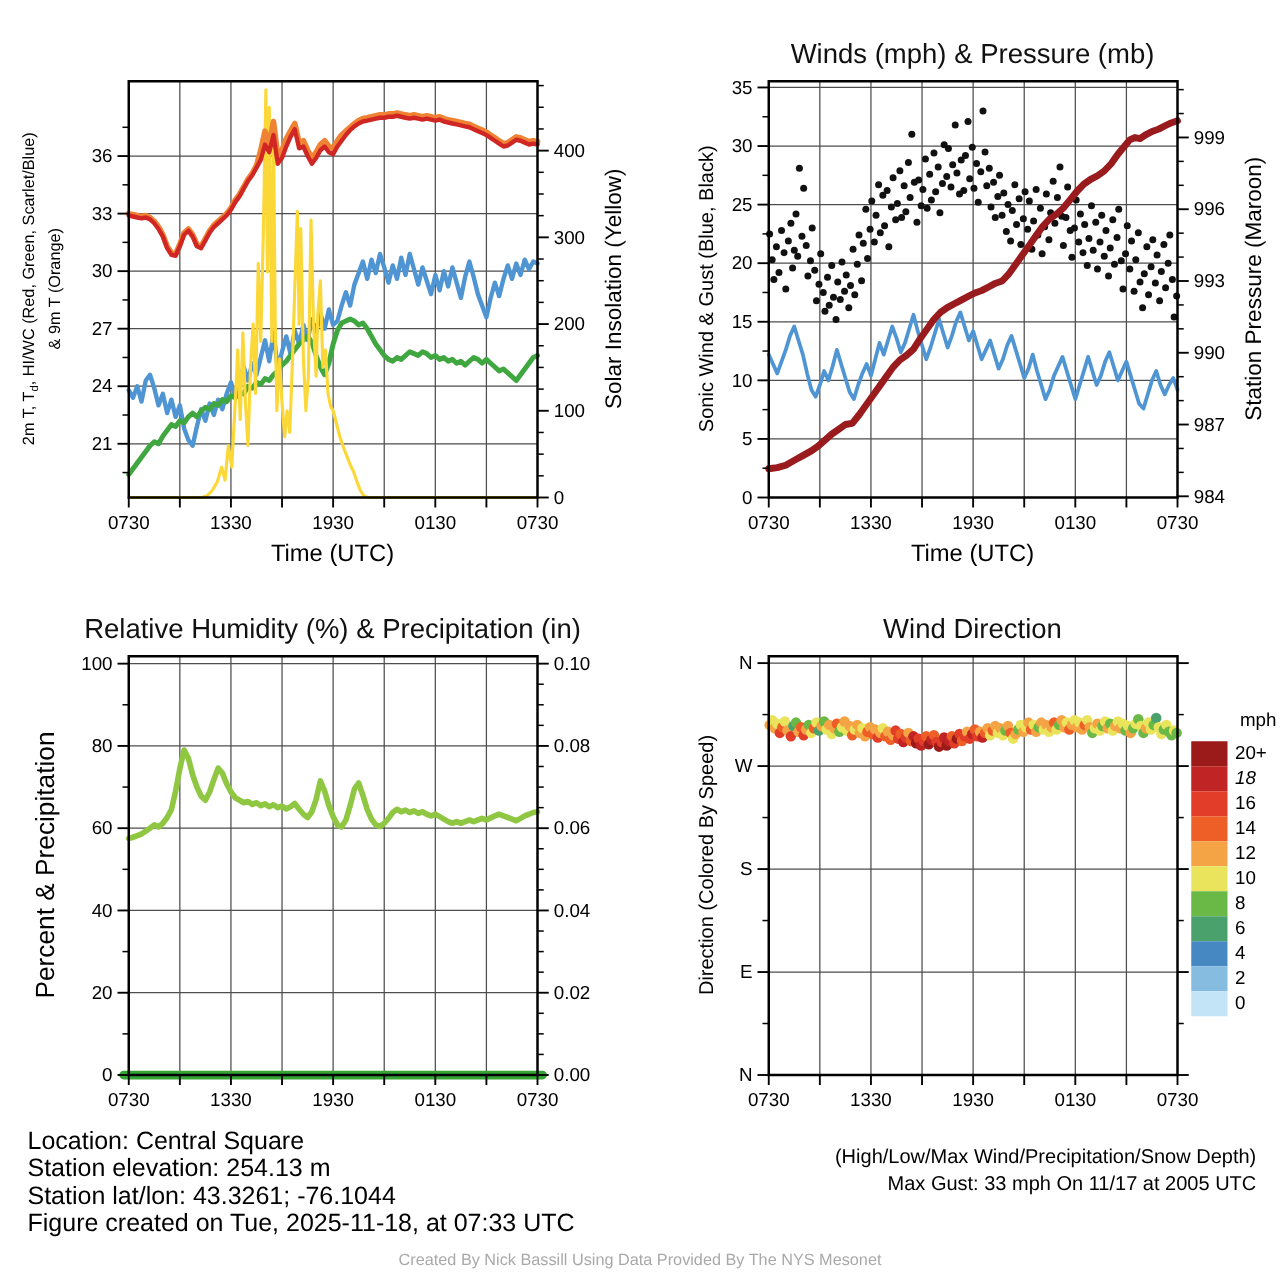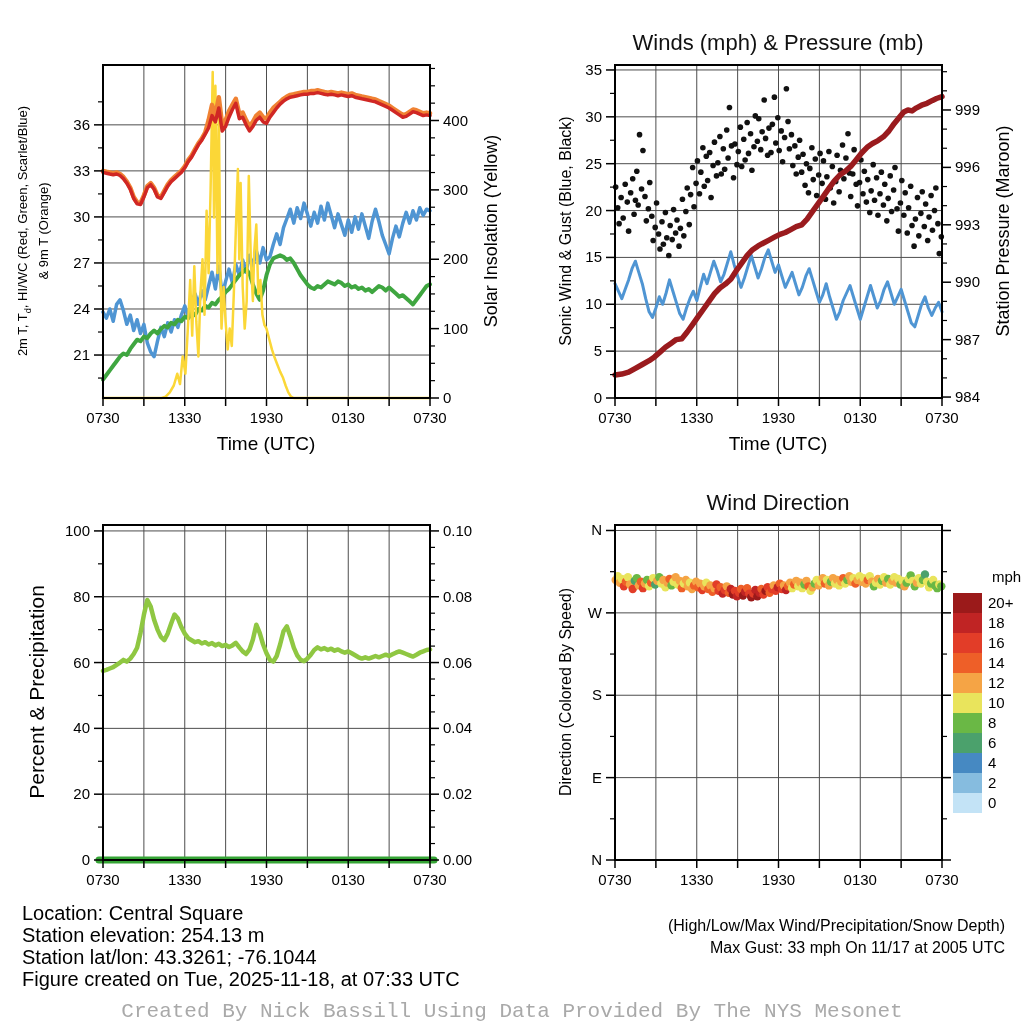--- a/index.html
+++ b/index.html
@@ -18,21 +18,21 @@
   .yl-c2,.yl-c4{font-size:16px;}
   .yl-c3{font-size:21px;}
   .cbar{position:absolute;}
   .cbar-title{position:absolute;font-size:15px;}
   .cbar-seg{position:absolute;width:29px;height:20px;}
   .cbar-label{position:absolute;width:36px;height:20px;line-height:20px;font-size:15px;text-align:left;}
   .foot-left{position:absolute;left:22px;top:902px;font-size:20px;line-height:22px;}
   .foot-right{position:absolute;right:19px;top:915px;font-size:16px;line-height:22px;text-align:right;}
   .extremes-values{font-weight:bold;}
   .credit{position:absolute;left:0;top:1000px;width:1024px;text-align:center;
-          font-size:21px;color:#a9a9a9;font-family:Liberation Mono, monospace;}
+          font-size:13px;color:#a9a9a9;}
 </style>
 </head>
 <body>
 
 <div class="page">
 
   <svg class="chart" viewBox="0 0 1024 1024">
       <line x1="143.875" y1="65" x2="143.875" y2="398" stroke="#4d4d4d" stroke-width="1"></line>
       <line x1="184.75" y1="65" x2="184.75" y2="398" stroke="#4d4d4d" stroke-width="1"></line>
       <line x1="225.625" y1="65" x2="225.625" y2="398" stroke="#4d4d4d" stroke-width="1"></line>
@@ -664,41 +664,42 @@
       <line x1="942" y1="818.811475409836" x2="947" y2="818.811475409836" stroke="#000" stroke-width="1.2"></line>
       <line x1="610" y1="736.4344262295082" x2="615" y2="736.4344262295082" stroke="#000" stroke-width="1.2"></line>
       <line x1="942" y1="736.4344262295082" x2="947" y2="736.4344262295082" stroke="#000" stroke-width="1.2"></line>
       <line x1="610" y1="654.0573770491803" x2="615" y2="654.0573770491803" stroke="#000" stroke-width="1.2"></line>
       <line x1="942" y1="654.0573770491803" x2="947" y2="654.0573770491803" stroke="#000" stroke-width="1.2"></line>
       <line x1="610" y1="571.6803278688525" x2="615" y2="571.6803278688525" stroke="#000" stroke-width="1.2"></line>
       <line x1="942" y1="571.6803278688525" x2="947" y2="571.6803278688525" stroke="#000" stroke-width="1.2"></line>
     </svg>
 
   <div class="chart-title" style="left:778px;top:30px;">Winds (mph) &amp; Pressure (mb)</div>
+  <div class="chart-title" style="left:266px;top:490px;">Relative Humidity (%) &amp; Precipitation (in)</div>
   <div class="chart-title" style="left:778px;top:490px;">Wind Direction</div>
 
   <div class="ylabel yl-c1" style="left:33px;top:231px;">
     <div><span>2m T, T</span><sub>d</sub><span>, HI/WC (Red, Green, Scarlet/Blue)</span></div>
     <div>&amp; 9m T (Orange)</div>
   </div>
   <div class="ylabel yl-c1r" style="left:491px;top:231px;">Solar Insolation (Yellow)</div>
   <div class="ylabel yl-c2" style="left:566px;top:231px;">Sonic Wind &amp; Gust (Blue, Black)</div>
   <div class="ylabel yl-c2r" style="left:1003px;top:231px;">Station Pressure (Maroon)</div>
   <div class="ylabel yl-c3" style="left:37px;top:692px;">Percent &amp; Precipitation</div>
   <div class="ylabel yl-c4" style="left:566px;top:692px;">Direction (Colored By Speed)</div>
 
   <div class="xlabel" style="left:266px;top:433px;">Time (UTC)</div>
   <div class="xlabel" style="left:778px;top:433px;">Time (UTC)</div>
 
   <div class="cbar" id="colorbar">
       <div class="cbar-title" style="left: 992px; top: 568px;">mph</div>
       <div class="cbar-seg" style="background: rgb(155, 26, 26); left: 953px; top: 593px; width: 29px; height: 20px;"></div>
       <div class="cbar-label" style="left: 988px; top: 593px;">20+</div>
       <div class="cbar-seg" style="background: rgb(192, 36, 36); left: 953px; top: 613px; width: 29px; height: 20px;"></div>
-      <div class="cbar-label" style="left: 988px; top: 613px;">18</div>
+      <div class="cbar-label" style="left: 988px; top: 613px; font-style: italic;">18</div>
       <div class="cbar-seg" style="background: rgb(226, 61, 40); left: 953px; top: 633px; width: 29px; height: 20px;"></div>
       <div class="cbar-label" style="left: 988px; top: 633px;">16</div>
       <div class="cbar-seg" style="background: rgb(238, 95, 40); left: 953px; top: 653px; width: 29px; height: 20px;"></div>
       <div class="cbar-label" style="left: 988px; top: 653px;">14</div>
       <div class="cbar-seg" style="background: rgb(245, 164, 69); left: 953px; top: 673px; width: 29px; height: 20px;"></div>
       <div class="cbar-label" style="left: 988px; top: 673px;">12</div>
       <div class="cbar-seg" style="background: rgb(233, 228, 92); left: 953px; top: 693px; width: 29px; height: 20px;"></div>
       <div class="cbar-label" style="left: 988px; top: 693px;">10</div>
       <div class="cbar-seg" style="background: rgb(106, 184, 69); left: 953px; top: 713px; width: 29px; height: 20px;"></div>
       <div class="cbar-label" style="left: 988px; top: 713px;">8</div>

